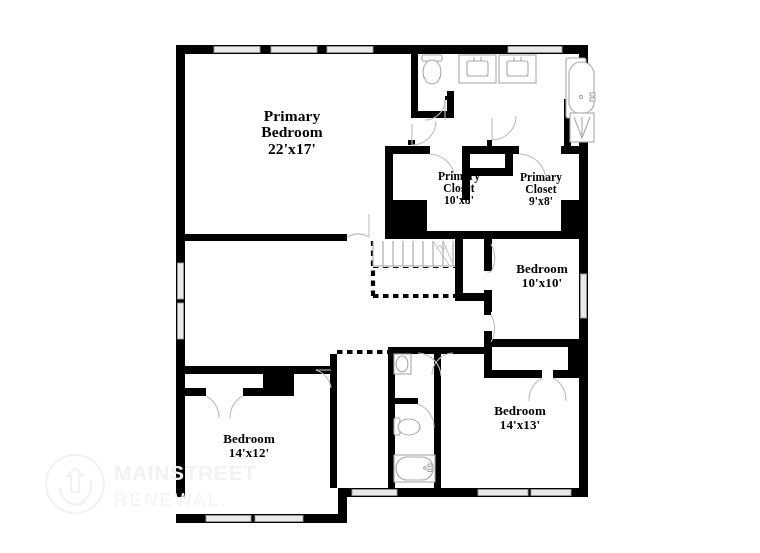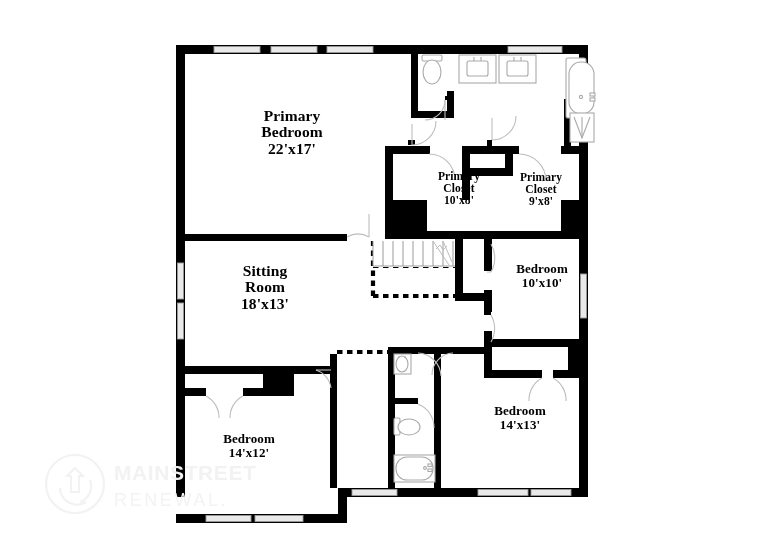--- a/index.html
+++ b/index.html
@@ -366,23 +366,20 @@
 22'x17'</div>
 
   <div class="room-label lbl-sm" style="left:399px; top:170px; width:120px;">Primary
 Closet
 10'x8'</div>
 
   <div class="room-label lbl-sm" style="left:487px; top:171px; width:108px;">Primary
 Closet
 9'x8'</div>
 
-  <div class="room-label lbl-lg" style="left:185px; top:263px; width:160px;">Sitting
-Room
-18'x13'</div>
 
   <div class="room-label lbl-md" style="left:472px; top:262px; width:140px;">Bedroom
 10'x10'</div>
 
   <div class="room-label lbl-md" style="left:450px; top:404px; width:140px;">Bedroom
 14'x13'</div>
 
   <div class="room-label lbl-md" style="left:179px; top:432px; width:140px;">Bedroom
 14'x12'</div>
 

